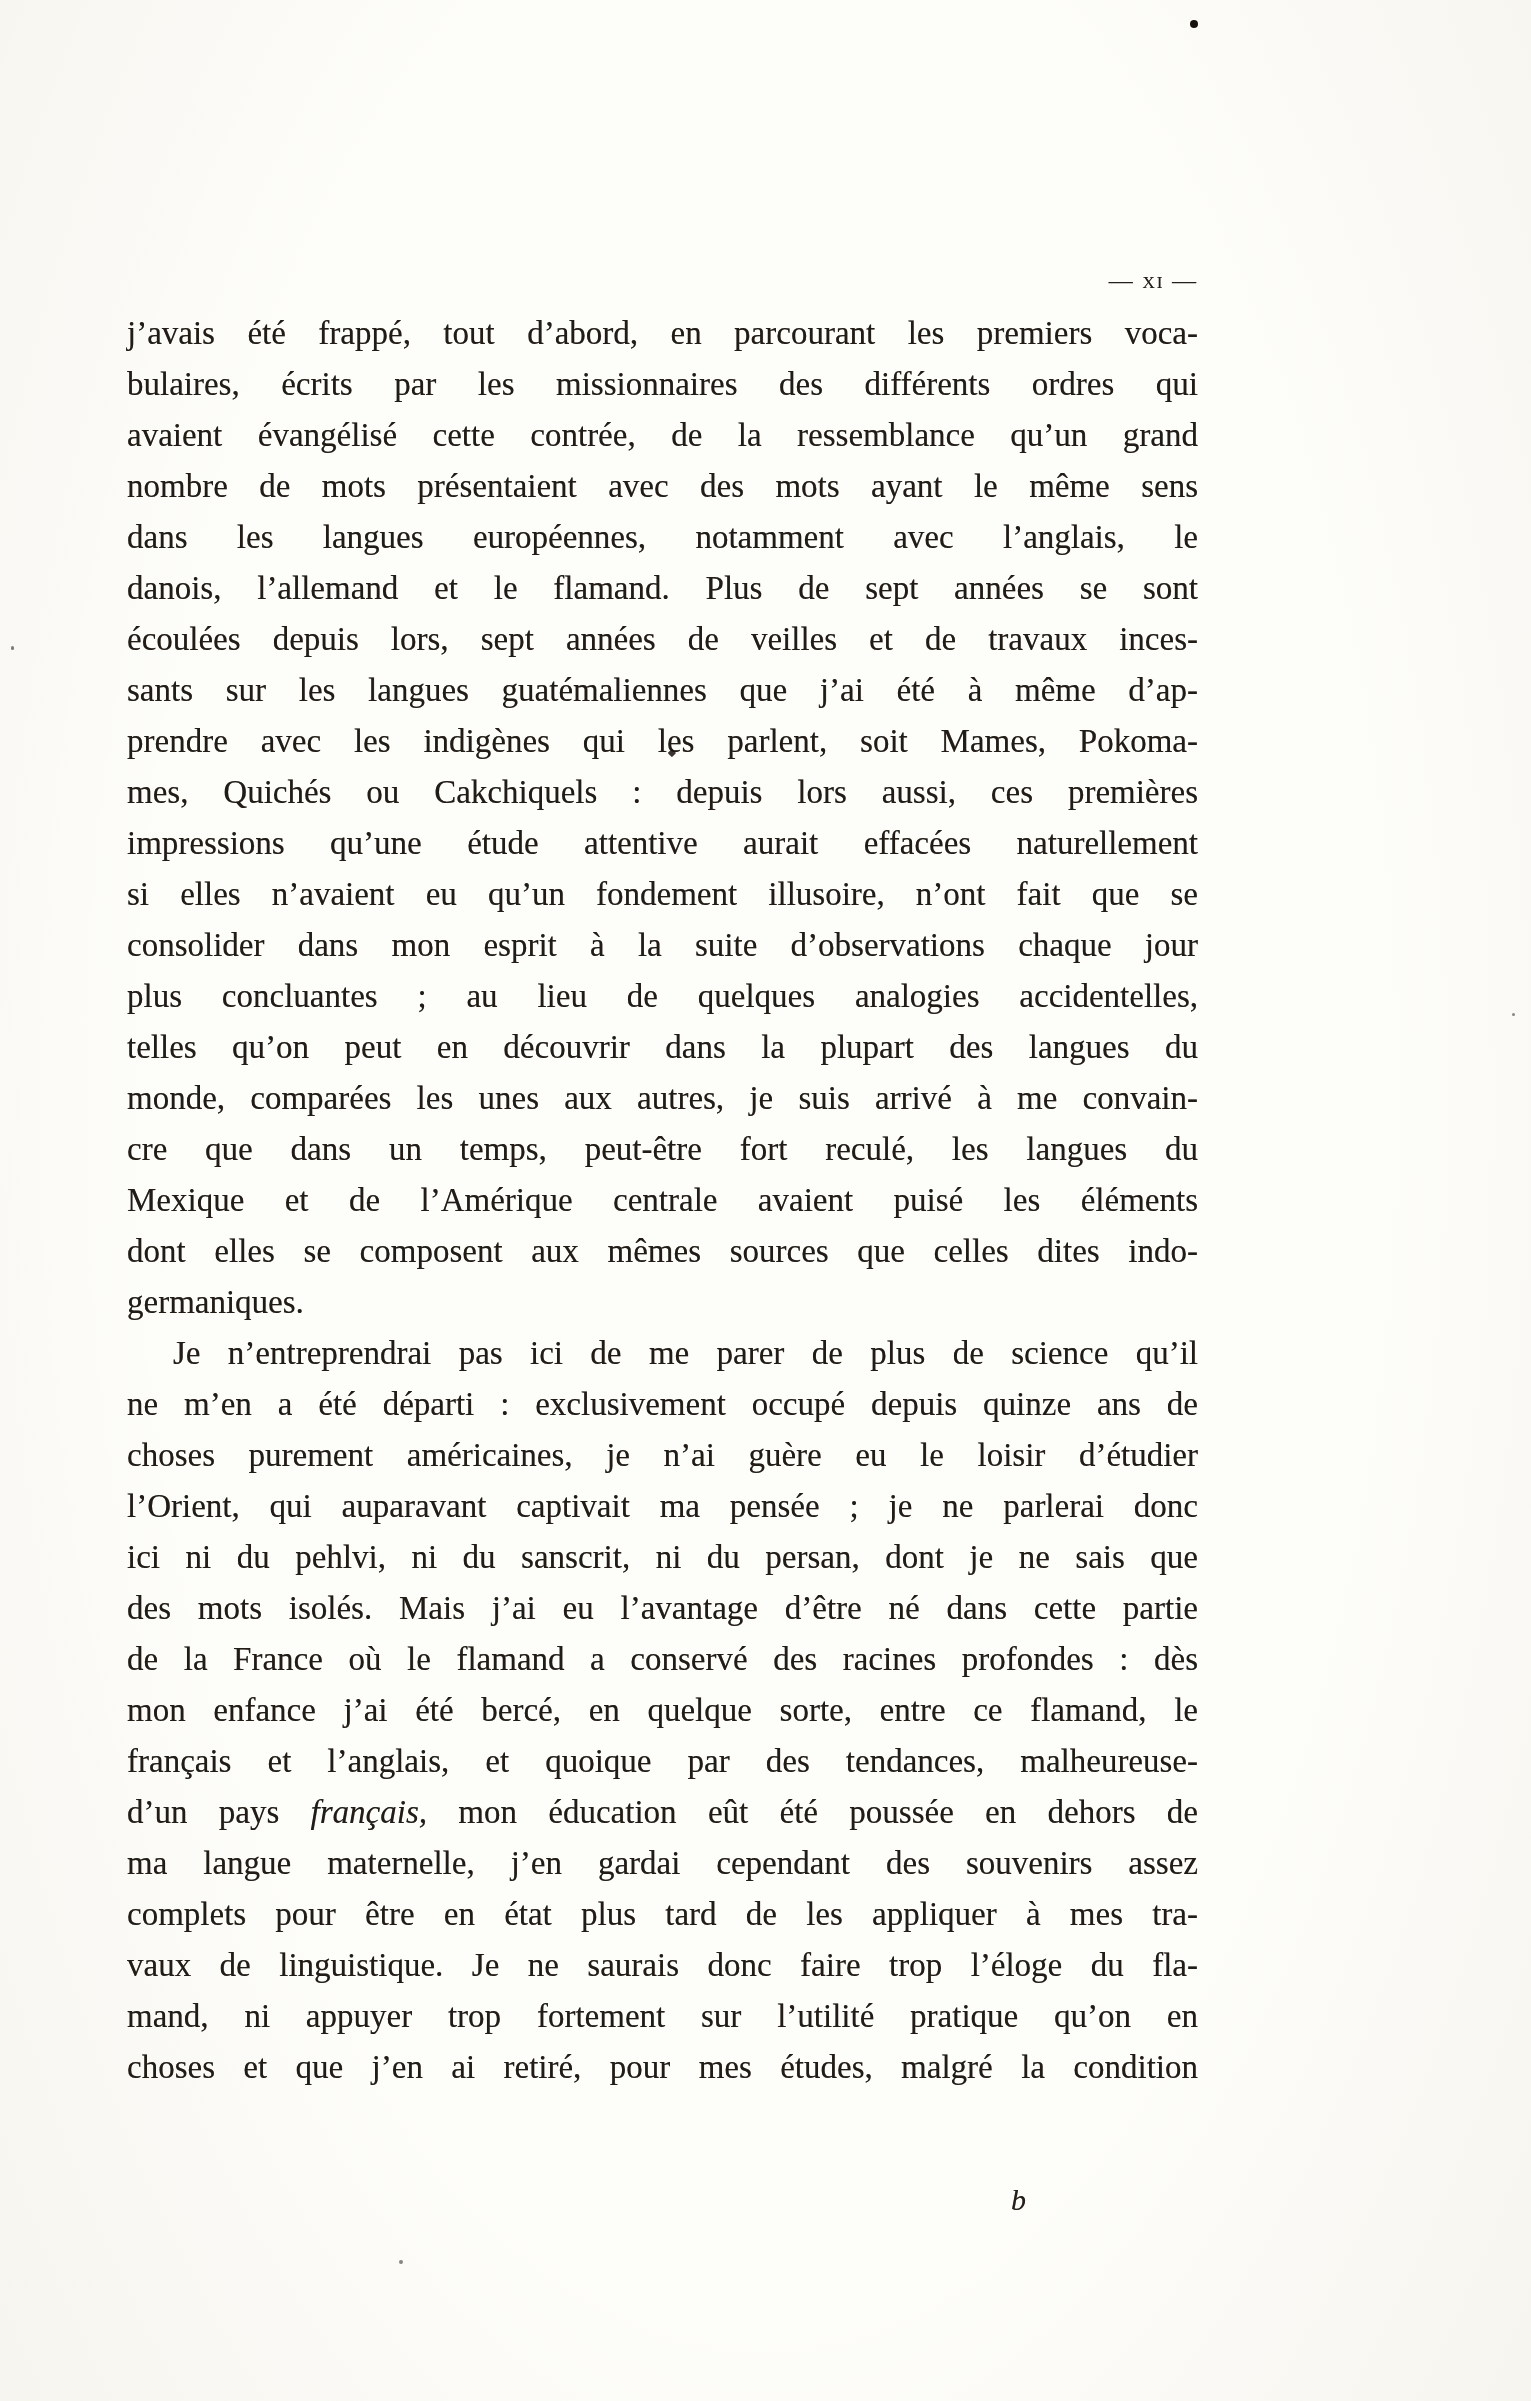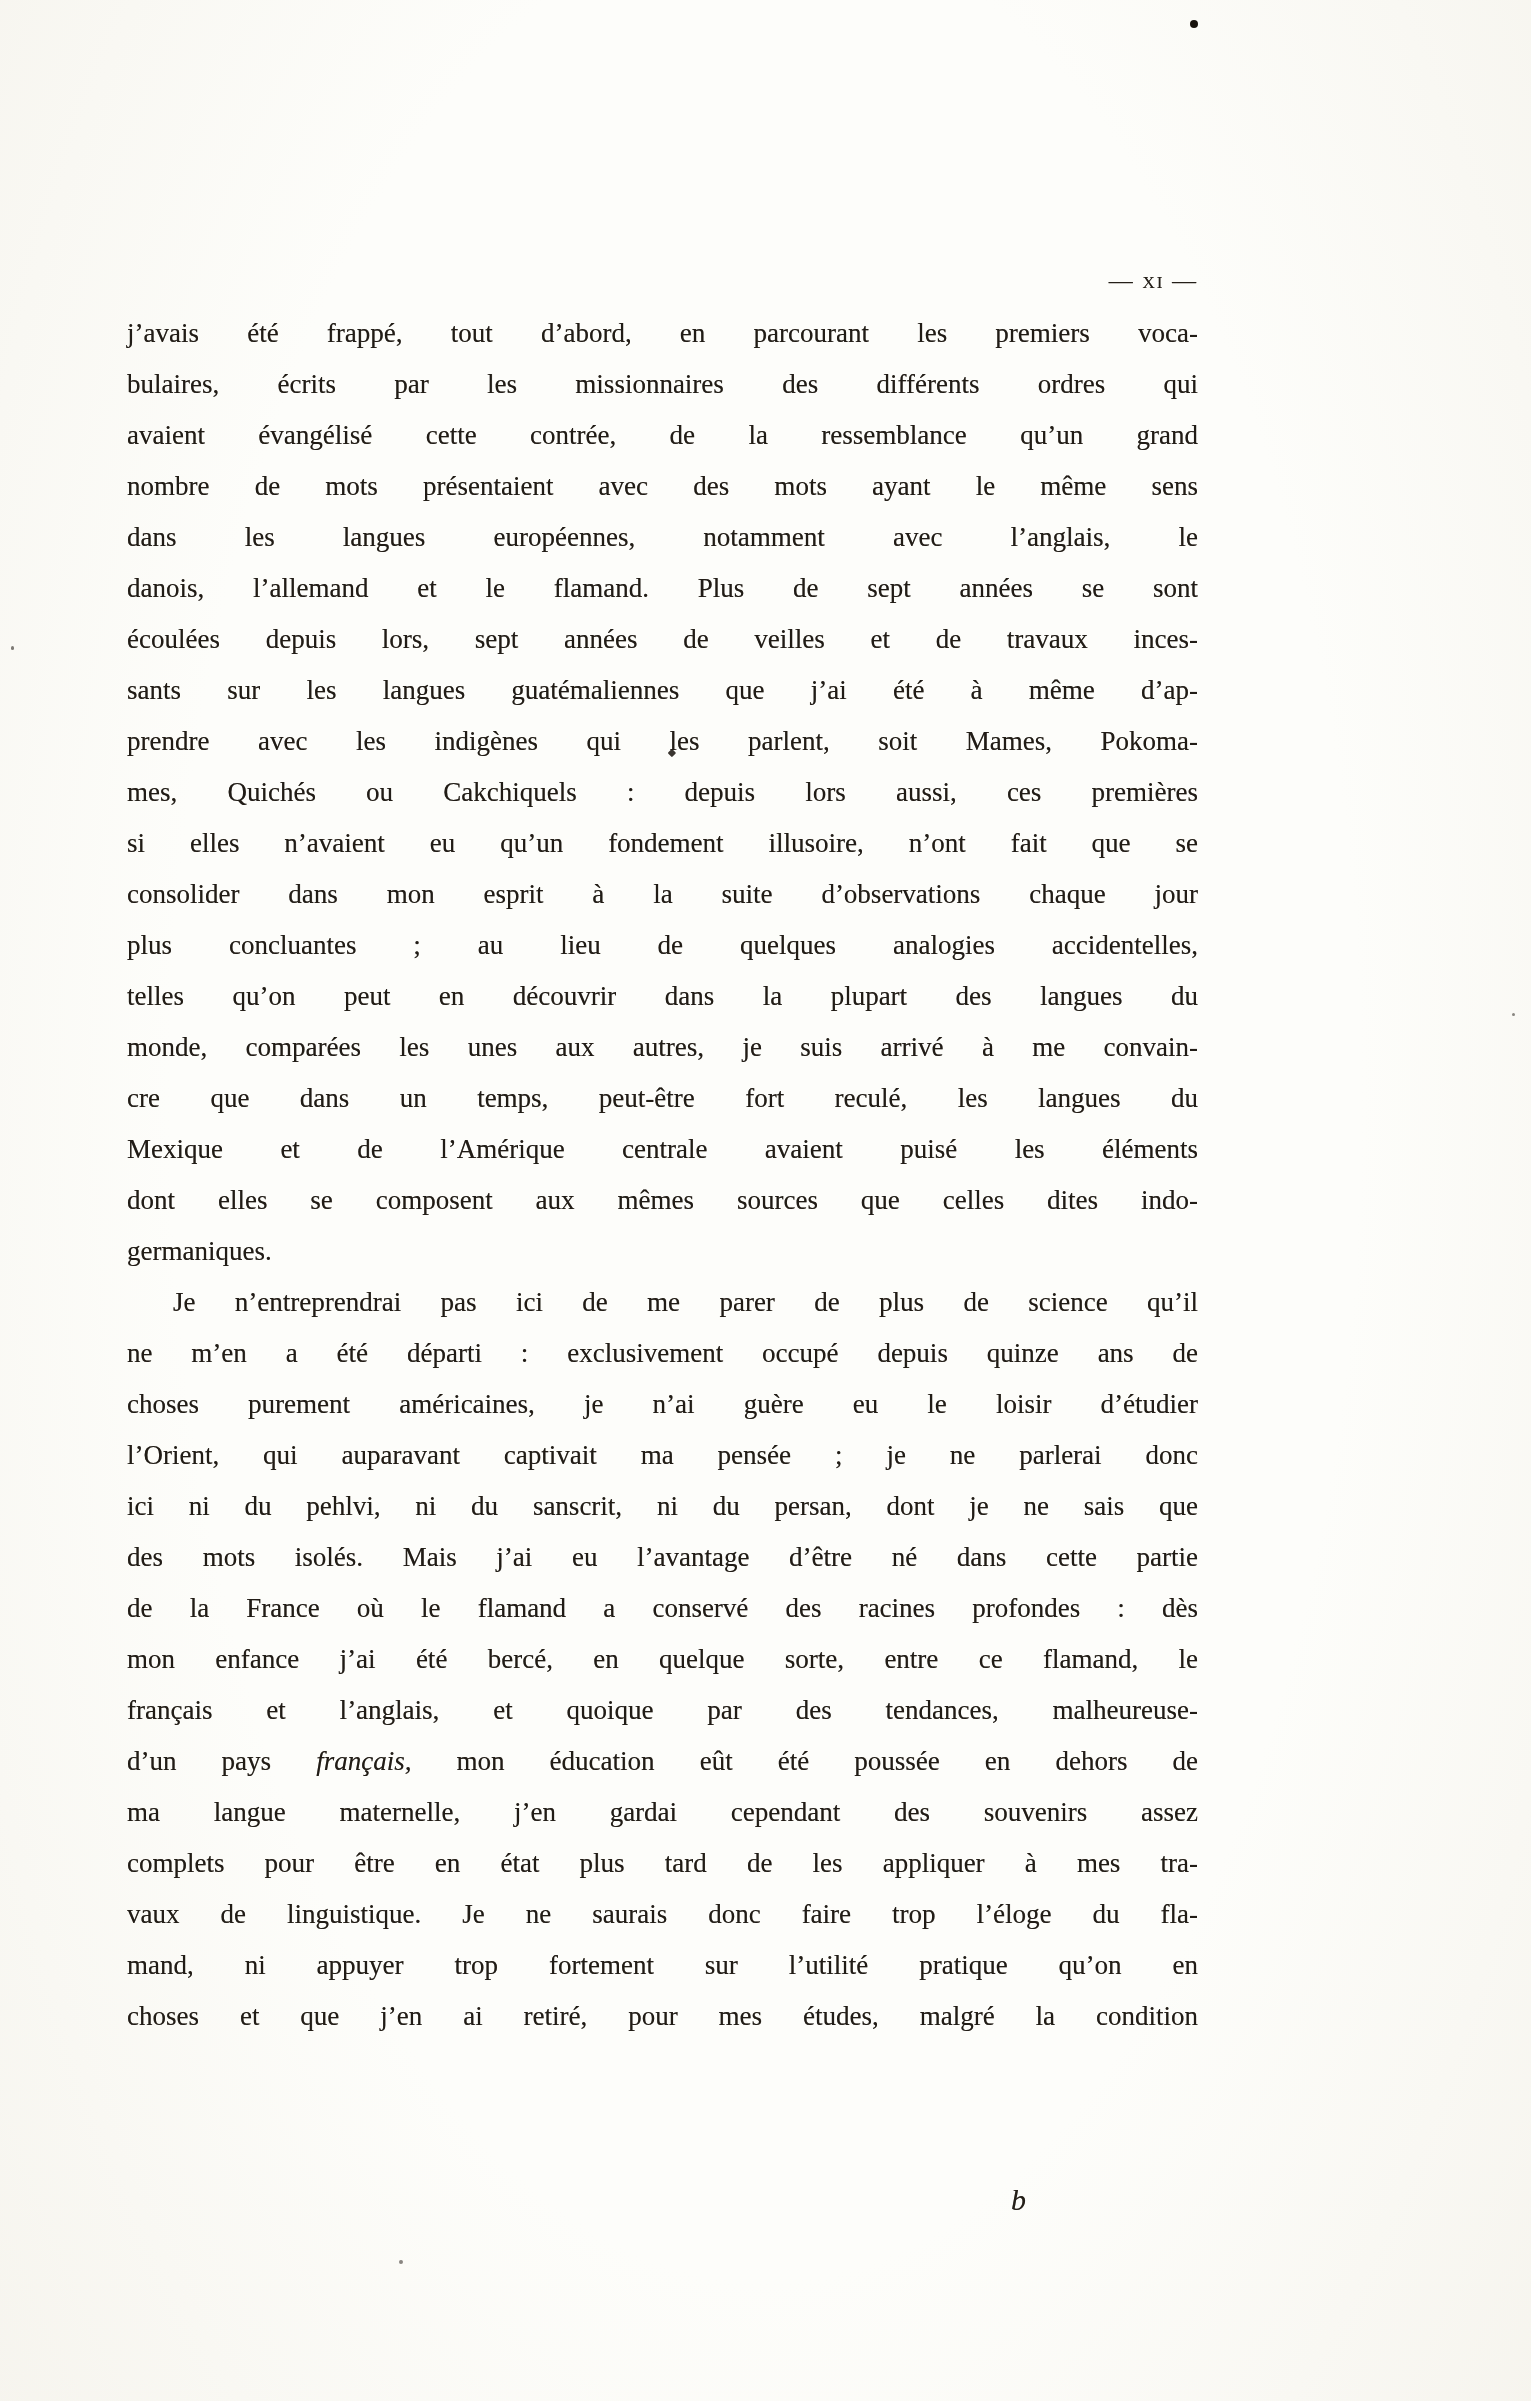--- a/index.html
+++ b/index.html
@@ -31,21 +31,21 @@
     font-variant: small-caps;
     color: #241f18;
     text-shadow: 0.1px 0.1px 0.2px rgba(25,18,10,0.55);
   }
 
   .text-block {
     position: absolute;
     top: 308px;
     left: 127px;
     width: 1071px;
-    font-size: 27px;
+    font-size: 33px;
     line-height: 51px;
     text-shadow: 0.1px 0.1px 0.2px rgba(25,18,10,0.5);
   }
 
   .paragraph { margin: 0; }
 
   .line {
     text-align: justify;
     text-align-last: justify;
     white-space: normal;
@@ -91,20 +91,21 @@
         <div class="line"><span>j’avais été frappé, tout d’abord, en parcourant les premiers voca-</span></div>
         <div class="line"><span>bulaires, écrits par les missionnaires des différents ordres qui</span></div>
         <div class="line"><span>avaient évangélisé cette contrée, de la ressemblance qu’un grand</span></div>
         <div class="line"><span>nombre de mots présentaient avec des mots ayant le même sens</span></div>
         <div class="line"><span>dans les langues européennes, notamment avec l’anglais, le</span></div>
         <div class="line"><span>danois, l’allemand et le flamand. Plus de sept années se sont</span></div>
         <div class="line"><span>écoulées depuis lors, sept années de veilles et de travaux inces-</span></div>
         <div class="line"><span>sants sur les langues guatémaliennes que j’ai été à même d’ap-</span></div>
         <div class="line"><span>prendre avec les indigènes qui les parlent, soit Mames, Pokoma-</span></div>
         <div class="line"><span>mes, Quichés ou Cakchiquels : depuis lors aussi, ces premières</span></div>
+        <div class="line"><span>impressions qu’une étude attentive aurait effacées naturellement</span></div>
         <div class="line"><span>si elles n’avaient eu qu’un fondement illusoire, n’ont fait que se</span></div>
         <div class="line"><span>consolider dans mon esprit à la suite d’observations chaque jour</span></div>
         <div class="line"><span>plus concluantes ; au lieu de quelques analogies accidentelles,</span></div>
         <div class="line"><span>telles qu’on peut en découvrir dans la plupart des langues du</span></div>
         <div class="line"><span>monde, comparées les unes aux autres, je suis arrivé à me convain-</span></div>
         <div class="line"><span>cre que dans un temps, peut-être fort reculé, les langues du</span></div>
         <div class="line"><span>Mexique et de l’Amérique centrale avaient puisé les éléments</span></div>
         <div class="line"><span>dont elles se composent aux mêmes sources que celles dites indo-</span></div>
         <div class="line plain"><span>germaniques.</span></div>
       </div>

